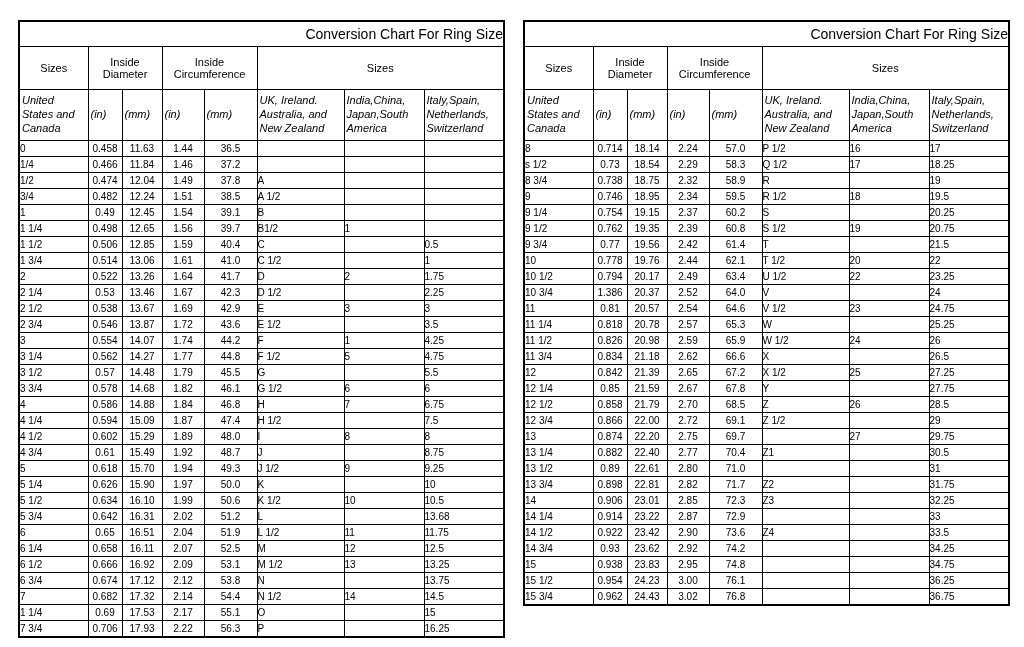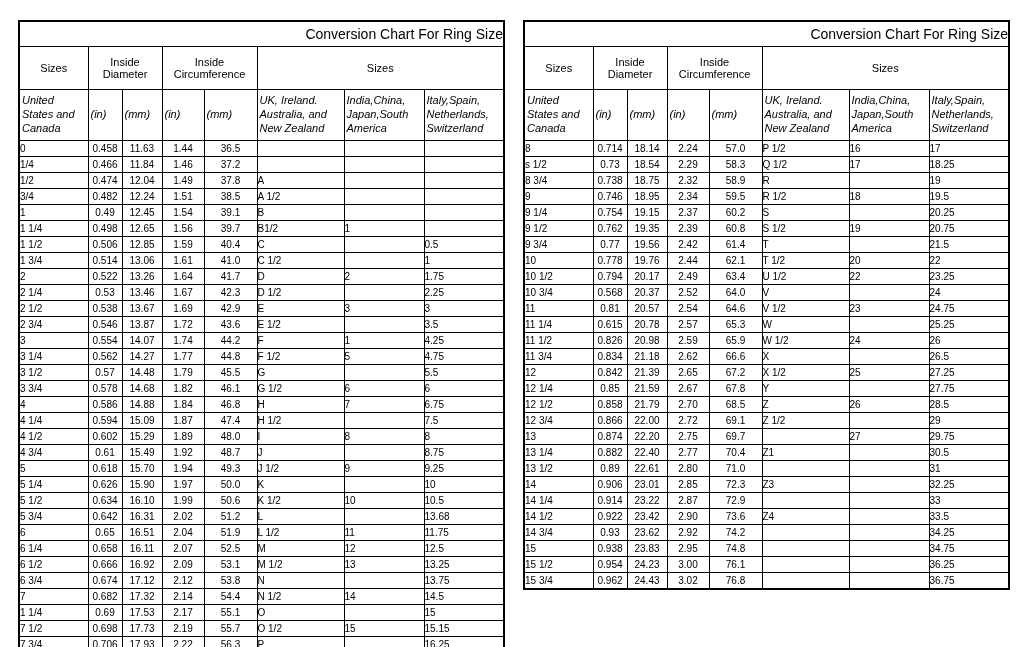--- a/index.html
+++ b/index.html
@@ -391,30 +391,20 @@
           <td class="l">1 1/4</td>
           <td class="c">0.69</td>
           <td class="c">17.53</td>
           <td class="c">2.17</td>
           <td class="c">55.1</td>
           <td class="l">O</td>
           <td class="l"></td>
           <td class="l">15</td>
         </tr>
         <tr>
-          <td class="l">7 1/2</td>
-          <td class="c">0.698</td>
-          <td class="c">17.73</td>
-          <td class="c">2.19</td>
-          <td class="c">55.7</td>
-          <td class="l">O 1/2</td>
-          <td class="l">15</td>
-          <td class="l">15.15</td>
-        </tr>
-        <tr>
           <td class="l">7 3/4</td>
           <td class="c">0.706</td>
           <td class="c">17.93</td>
           <td class="c">2.22</td>
           <td class="c">56.3</td>
           <td class="l">P</td>
           <td class="l"></td>
           <td class="l">16.25</td>
         </tr>
       </tbody>
@@ -538,41 +528,41 @@
           <td class="c">0.794</td>
           <td class="c">20.17</td>
           <td class="c">2.49</td>
           <td class="c">63.4</td>
           <td class="l">U 1/2</td>
           <td class="l">22</td>
           <td class="l">23.25</td>
         </tr>
         <tr>
           <td class="l">10 3/4</td>
-          <td class="c">0.568</td>
+          <td class="c">1.386</td>
           <td class="c">20.37</td>
           <td class="c">2.52</td>
           <td class="c">64.0</td>
           <td class="l">V</td>
           <td class="l"></td>
           <td class="l">24</td>
         </tr>
         <tr>
           <td class="l">11</td>
           <td class="c">0.81</td>
           <td class="c">20.57</td>
           <td class="c">2.54</td>
           <td class="c">64.6</td>
           <td class="l">V 1/2</td>
           <td class="l">23</td>
           <td class="l">24.75</td>
         </tr>
         <tr>
           <td class="l">11 1/4</td>
-          <td class="c">0.615</td>
+          <td class="c">0.818</td>
           <td class="c">20.78</td>
           <td class="c">2.57</td>
           <td class="c">65.3</td>
           <td class="l">W</td>
           <td class="l"></td>
           <td class="l">25.25</td>
         </tr>
         <tr>
           <td class="l">11 1/2</td>
           <td class="c">0.826</td>
@@ -657,20 +647,30 @@
           <td class="l">13 1/2</td>
           <td class="c">0.89</td>
           <td class="c">22.61</td>
           <td class="c">2.80</td>
           <td class="c">71.0</td>
           <td class="l"></td>
           <td class="l"></td>
           <td class="l">31</td>
         </tr>
         <tr>
+          <td class="l">13 3/4</td>
+          <td class="c">0.898</td>
+          <td class="c">22.81</td>
+          <td class="c">2.82</td>
+          <td class="c">71.7</td>
+          <td class="l">Z2</td>
+          <td class="l"></td>
+          <td class="l">31.75</td>
+        </tr>
+        <tr>
           <td class="l">14</td>
           <td class="c">0.906</td>
           <td class="c">23.01</td>
           <td class="c">2.85</td>
           <td class="c">72.3</td>
           <td class="l">Z3</td>
           <td class="l"></td>
           <td class="l">32.25</td>
         </tr>
         <tr>

